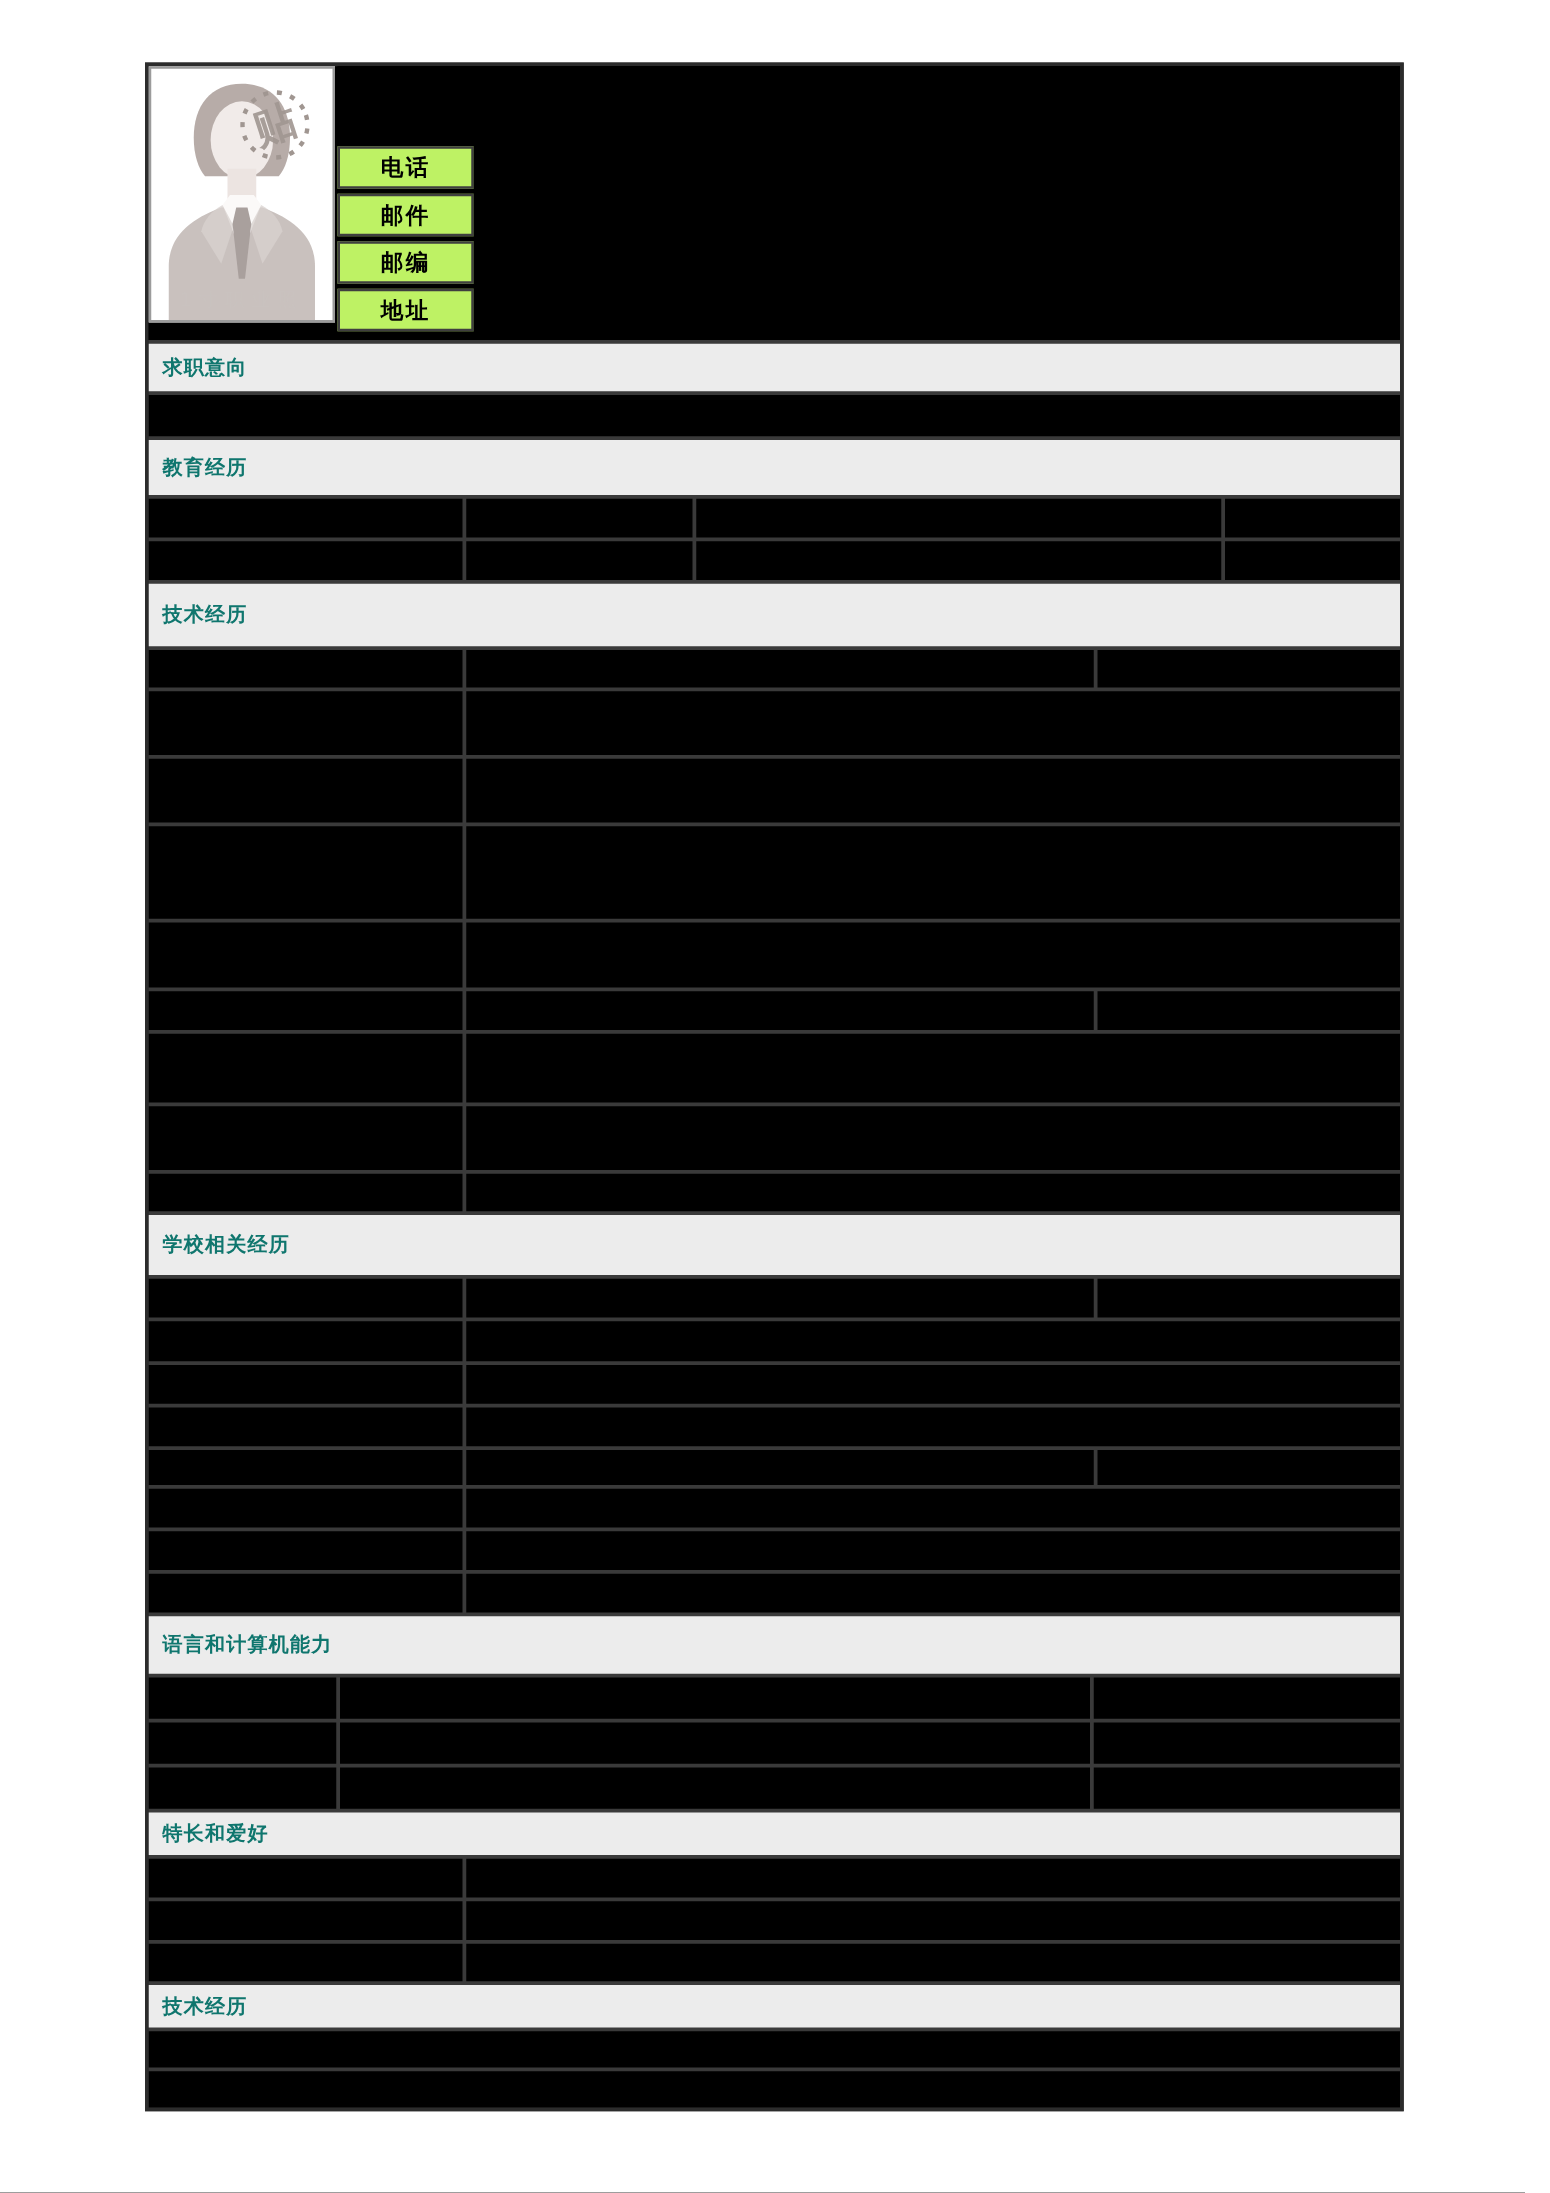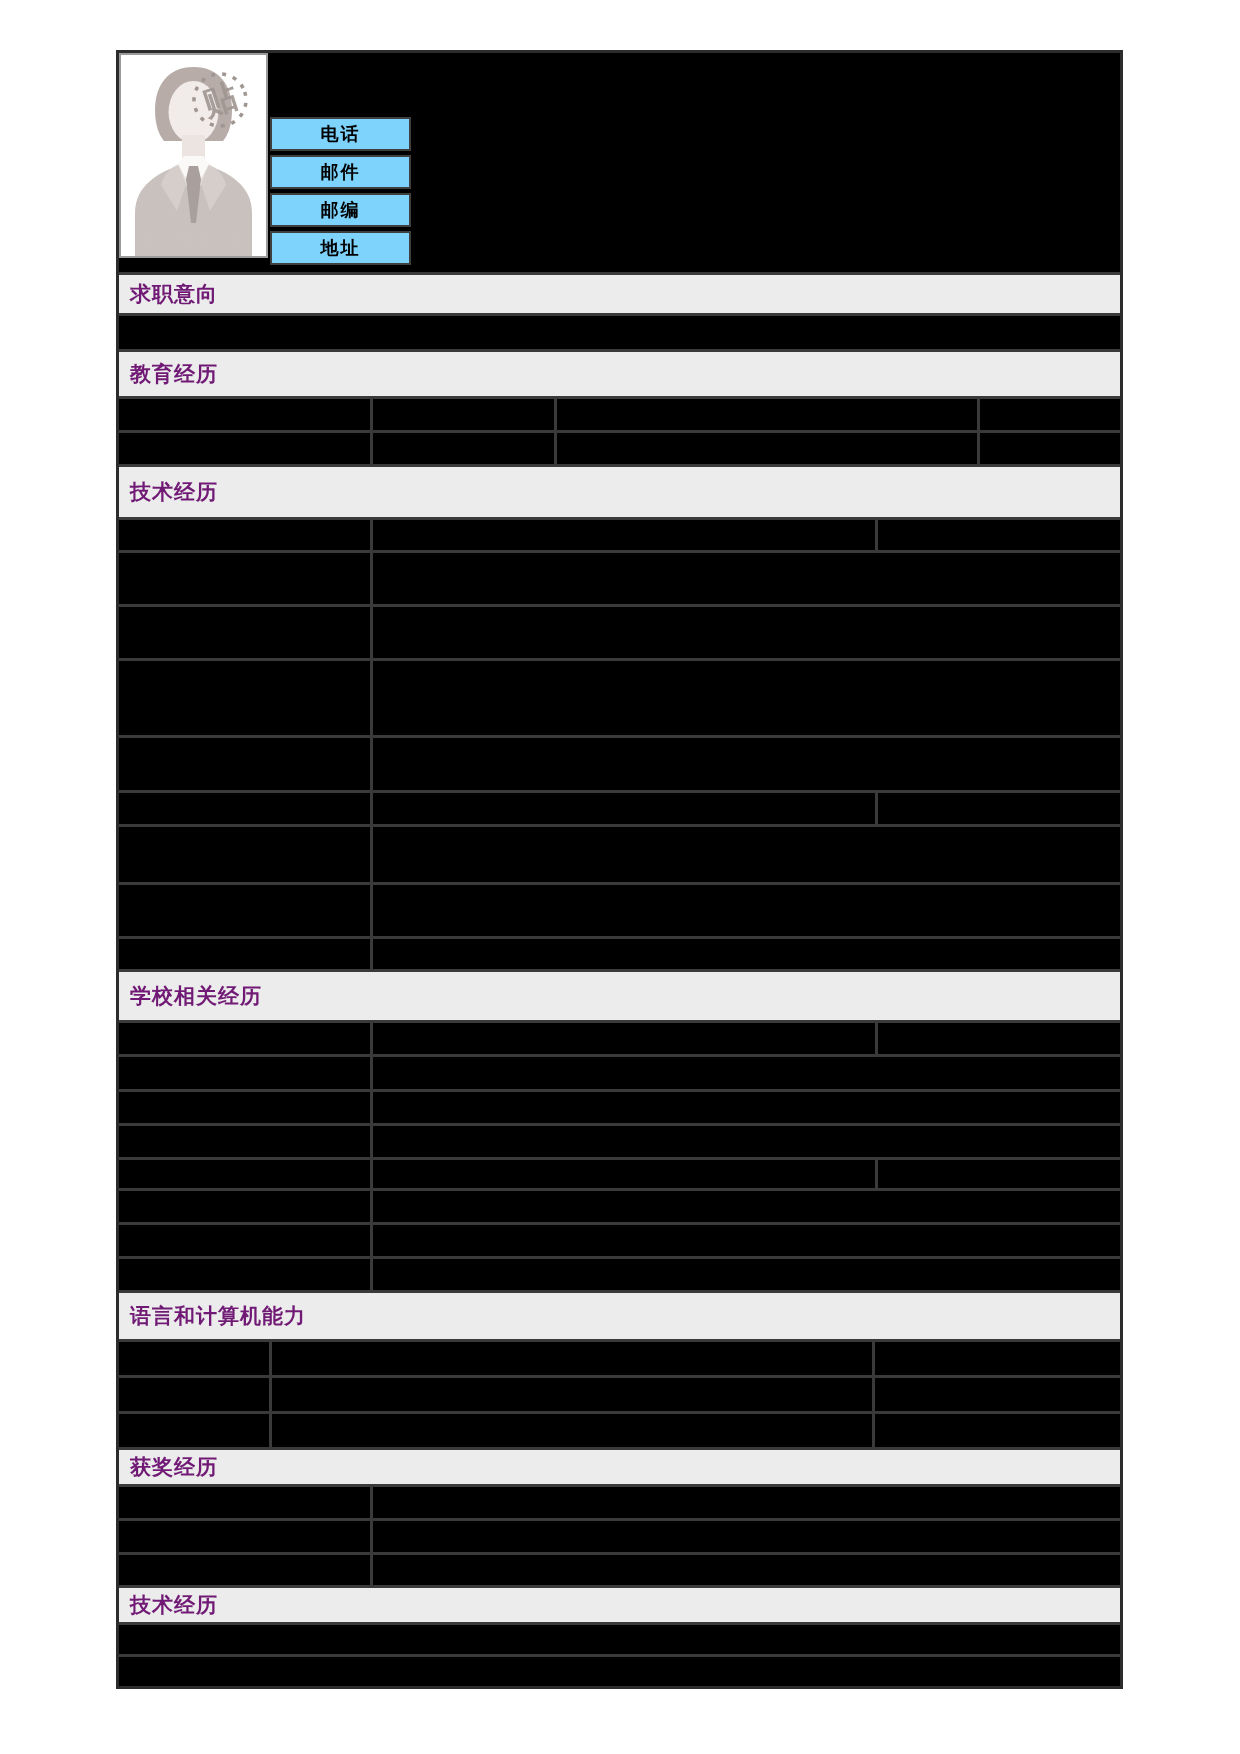--- a/index.html
+++ b/index.html
@@ -13,40 +13,40 @@
     display:flex;flex-direction:column;gap:3px;
   }
   
   .row{display:flex;gap:3px;}
   .cell{background:#000;}
   .fx{flex:1;}
   .w251{width:251px}.w181{width:181px}.w420{width:420px}
   .w502{width:502px}.w150{width:150px}.w600{width:600px}
   
   .sec-header{
-    background:#ececec;color:#701a75;font-weight:bold;font-size:21px;
+    background:#ececec;color:#0f766e;font-weight:bold;font-size:16px;
     display:flex;align-items:center;padding-left:11px;letter-spacing:1px;
   }
   
   .top{display:flex;gap:2px;background:#000;height:219px;}
   .photo-col{width:149px;display:flex;flex-direction:column;background:#000;}
   .photo-box{
     height:205px;background:#fff;border:2px solid #9b9b9b;
     box-sizing:border-box;position:relative;overflow:hidden;
   }
   .photo-under{flex:1;background:#000;}
   .photo-caption{
     position:absolute;bottom:6px;left:0;right:0;text-align:center;
     color:#c9c2bf;font-size:15px;letter-spacing:6px;white-space:nowrap;
   }
   .info-col{flex:1;display:flex;flex-direction:column;gap:4px;background:#000;}
   .name-area{height:60px;background:#000;}
   .contact-row{height:34px;display:flex;}
   .contact-label{
-    width:141px;background:#7dd3fc;border:2px solid #3f3f3f;box-sizing:border-box;
+    width:109px;background:#bef264;border:2px solid #3f3f3f;box-sizing:border-box;
     display:flex;align-items:center;justify-content:center;
     font-weight:bold;font-size:18px;color:#000;letter-spacing:2px;
   }
   .contact-value{flex:1;background:#000;}
 </style>
 </head>
 <body>
 
 <div class="resume">
 
@@ -197,21 +197,21 @@
     <div class="cell w150"></div>
     <div class="cell w600"></div>
     <div class="cell fx"></div>
   </div>
   <div class="row" style="height:33px">
     <div class="cell w150"></div>
     <div class="cell w600"></div>
     <div class="cell fx"></div>
   </div>
 
-  <div class="sec-header" style="height:34px">获奖经历</div>
+  <div class="sec-header" style="height:34px">特长和爱好</div>
   <div class="row" style="height:31px">
     <div class="cell w251"></div>
     <div class="cell fx"></div>
   </div>
   <div class="row" style="height:31px">
     <div class="cell w251"></div>
     <div class="cell fx"></div>
   </div>
   <div class="row" style="height:30px">
     <div class="cell w251"></div>

